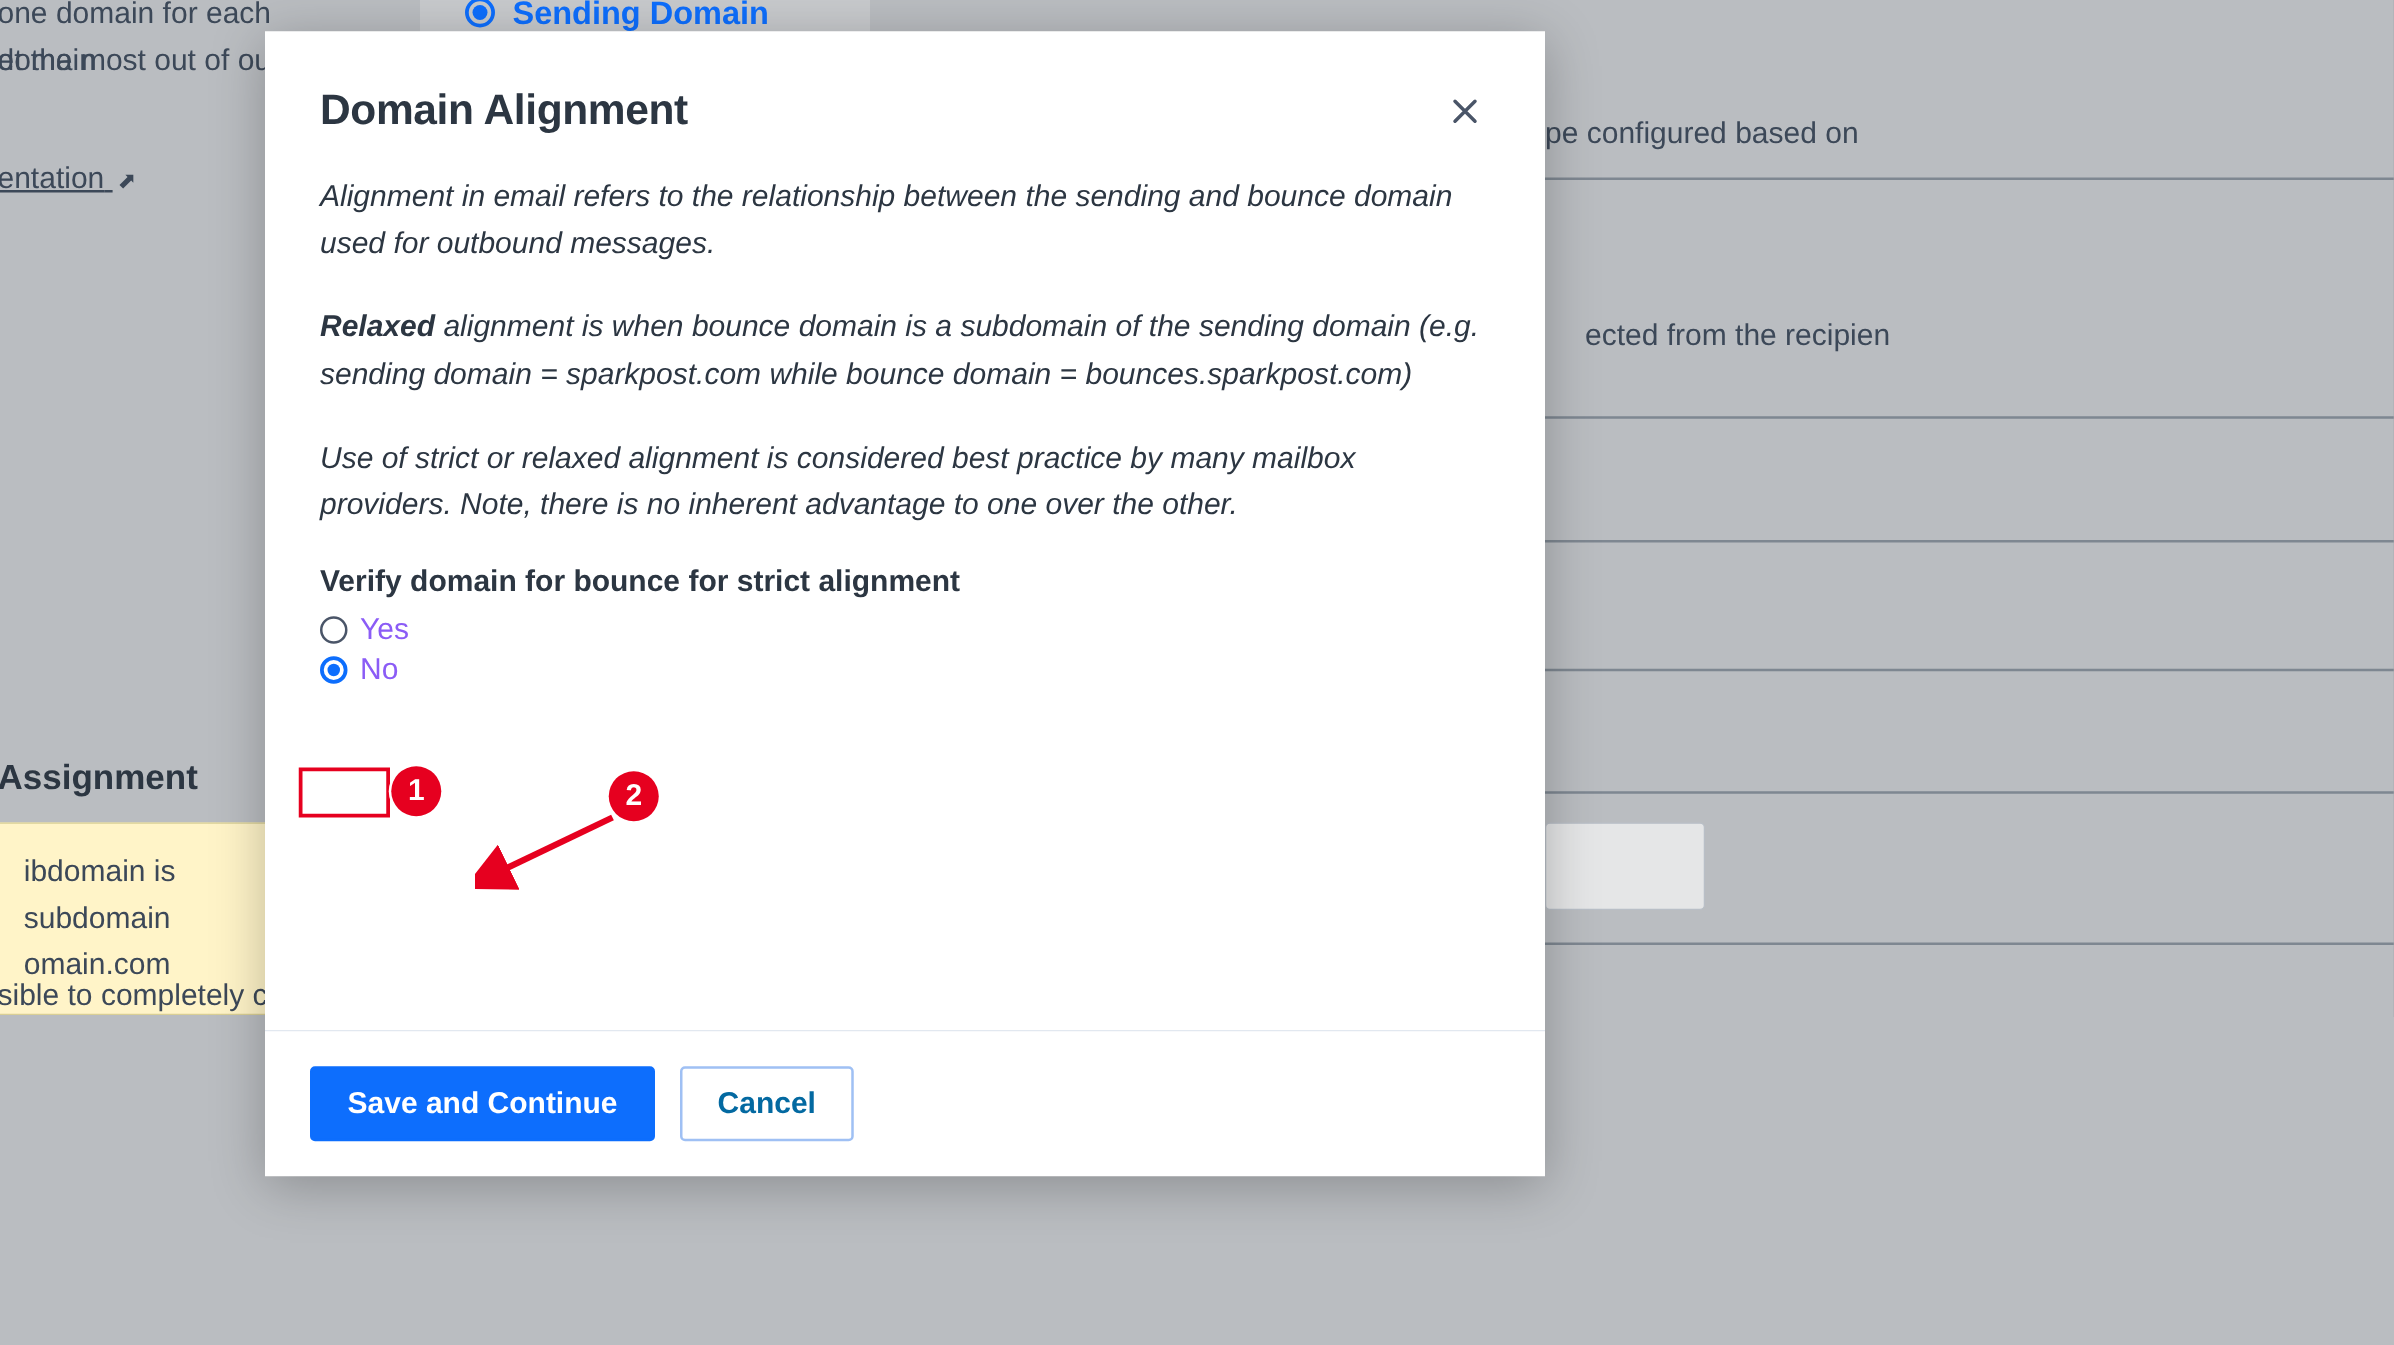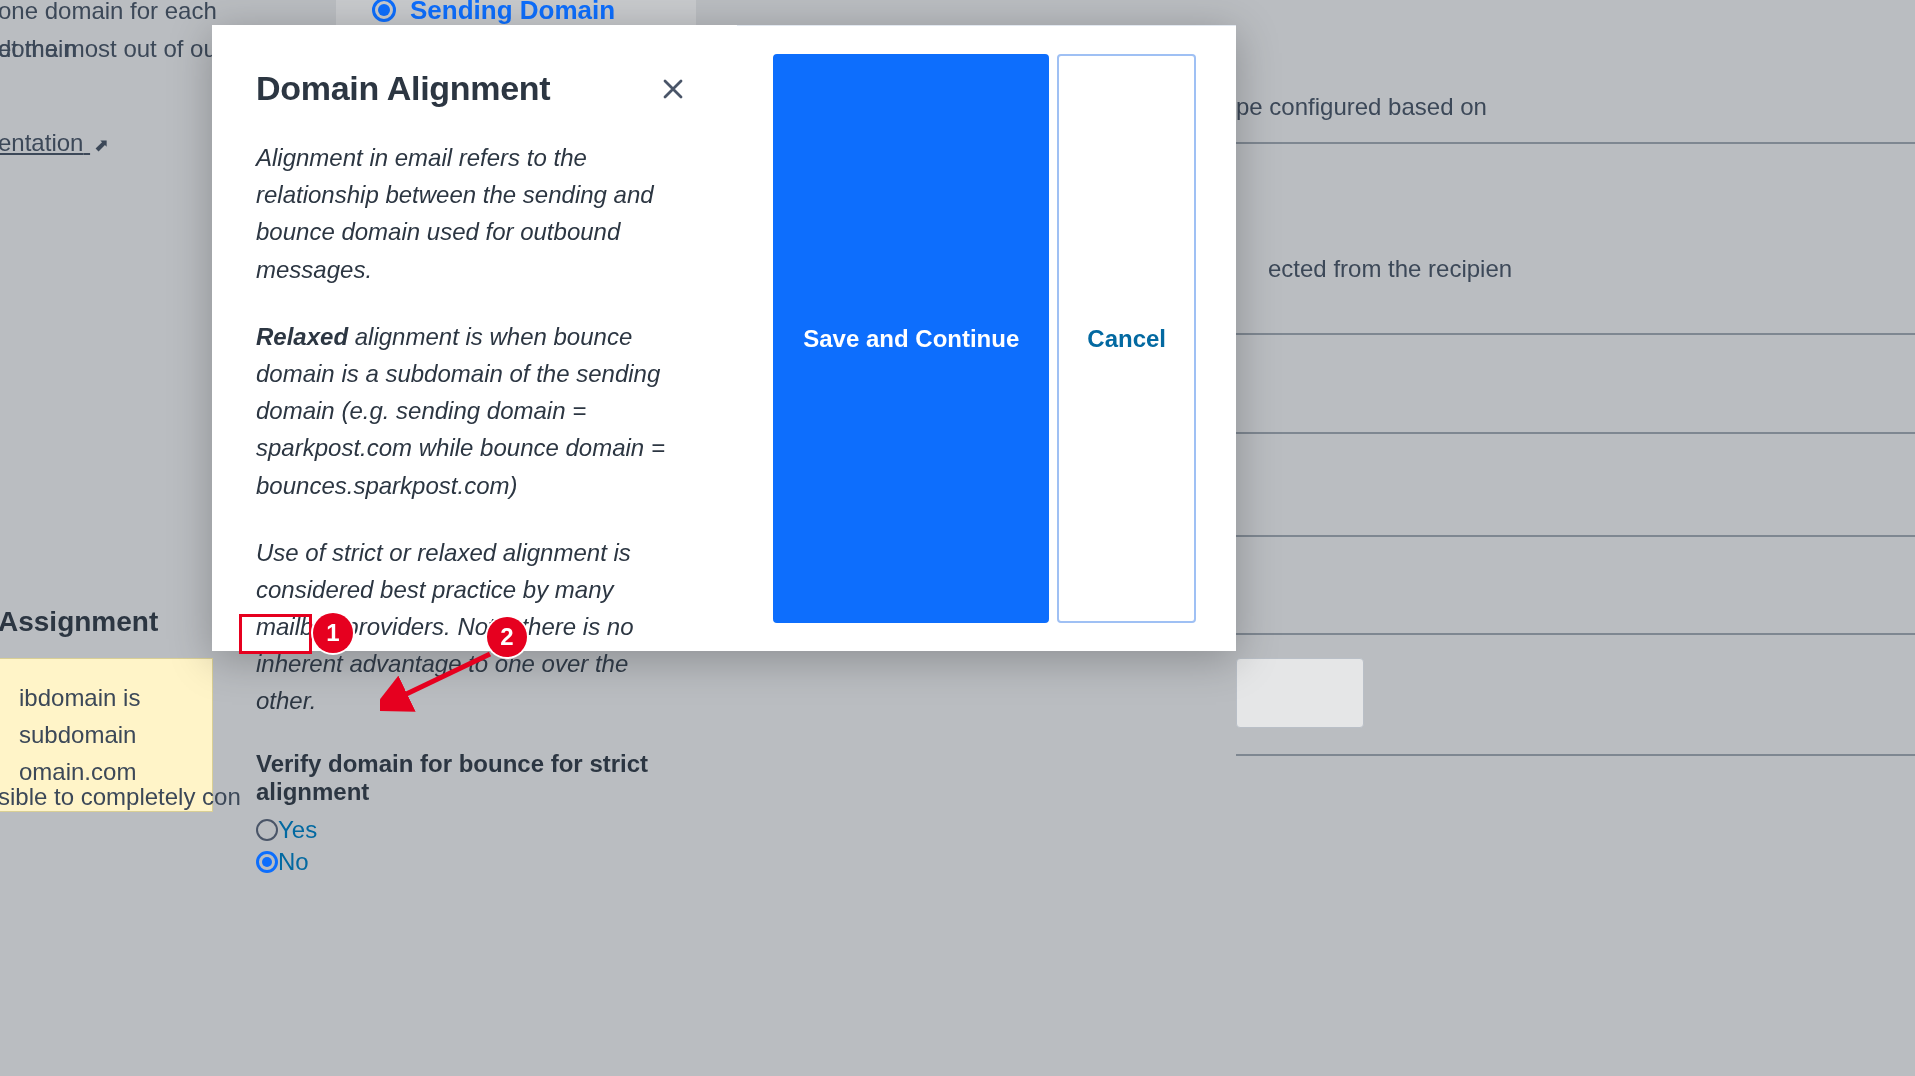--- a/index.html
+++ b/index.html
@@ -84,25 +84,25 @@
       border-radius: 4px;
       height: 70px;
     }
 
     
     .modal {
       position: absolute;
       left: 212px;
       top: 25px;
       width: 1024px;
-      height: 626px;
+      height: 916px;
       background: #fff;
       box-shadow: 0 8px 40px rgba(0,0,0,0.25);
       display: flex;
-      flex-direction: row;
+      flex-direction: column;
     }
     .modal-body {
       padding: 44px 44px 0 44px;
       flex: 1;
     }
     .modal-header-row {
       display: flex;
       align-items: flex-start;
       justify-content: space-between;
     }
@@ -138,22 +138,23 @@
     .question-block { margin-top: 30px; }
     .question-text {
       font-size: 24px;
       font-weight: 700;
       color: #2c3642;
       margin-bottom: 8px;
     }
     .radio-row {
       display: flex;
       align-items: center;
-      font-size: 24px;
-      color: #0369a1;
+      gap: 10px;
+      font-size: 24px;
+      color: #8b5cf6;
       padding: 2px 0;
       cursor: pointer;
     }
     .radio-circle {
       width: 22px; height: 22px;
       border: 2px solid #4a5568;
       border-radius: 50%;
       display: inline-flex;
       align-items: center;
       justify-content: center;
@@ -178,21 +179,21 @@
       top: 614px;
       width: 73px;
       height: 40px;
       pointer-events: none;
     }
 
     .modal-footer {
       border-top: 1px solid #e2e8f0;
       padding: 28px 40px 28px 36px;
       display: flex;
-      gap: 8px;
+      gap: 20px;
     }
     .btn {
       font-size: 24px;
       font-weight: 600;
       padding: 16px 28px;
       border-radius: 4px;
       cursor: pointer;
       border: 2px solid transparent;
       line-height: 1;
     }

